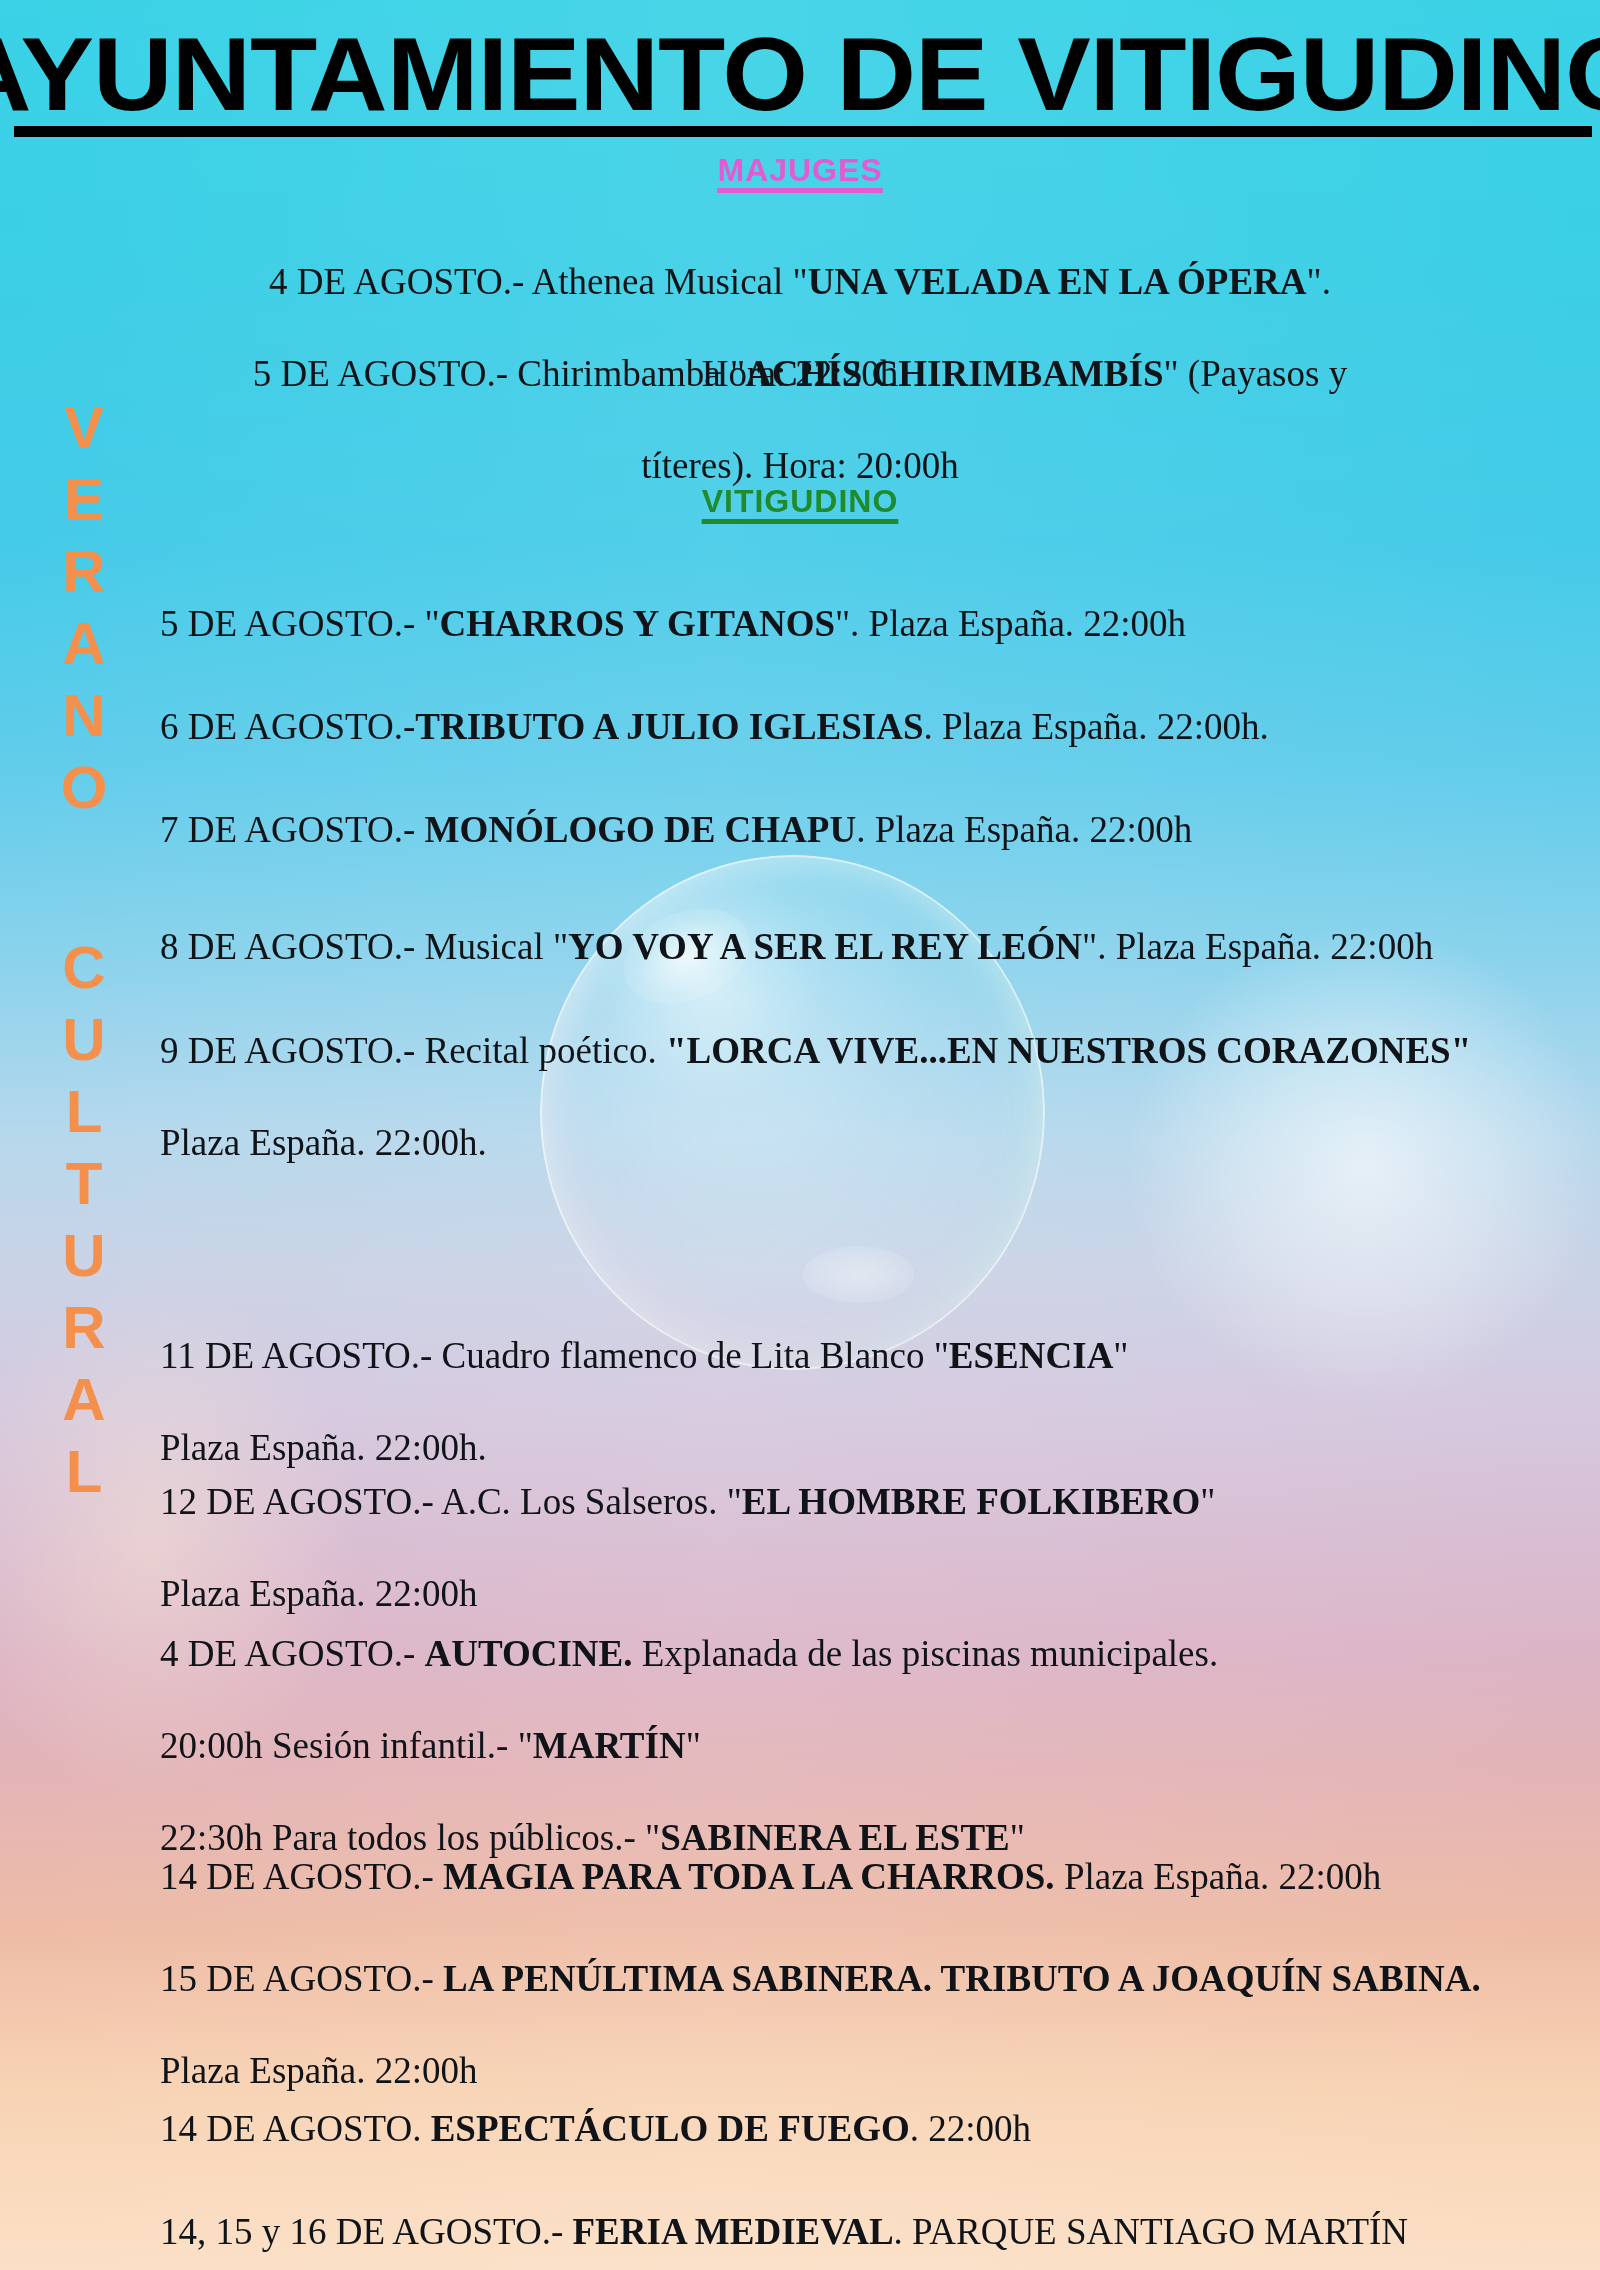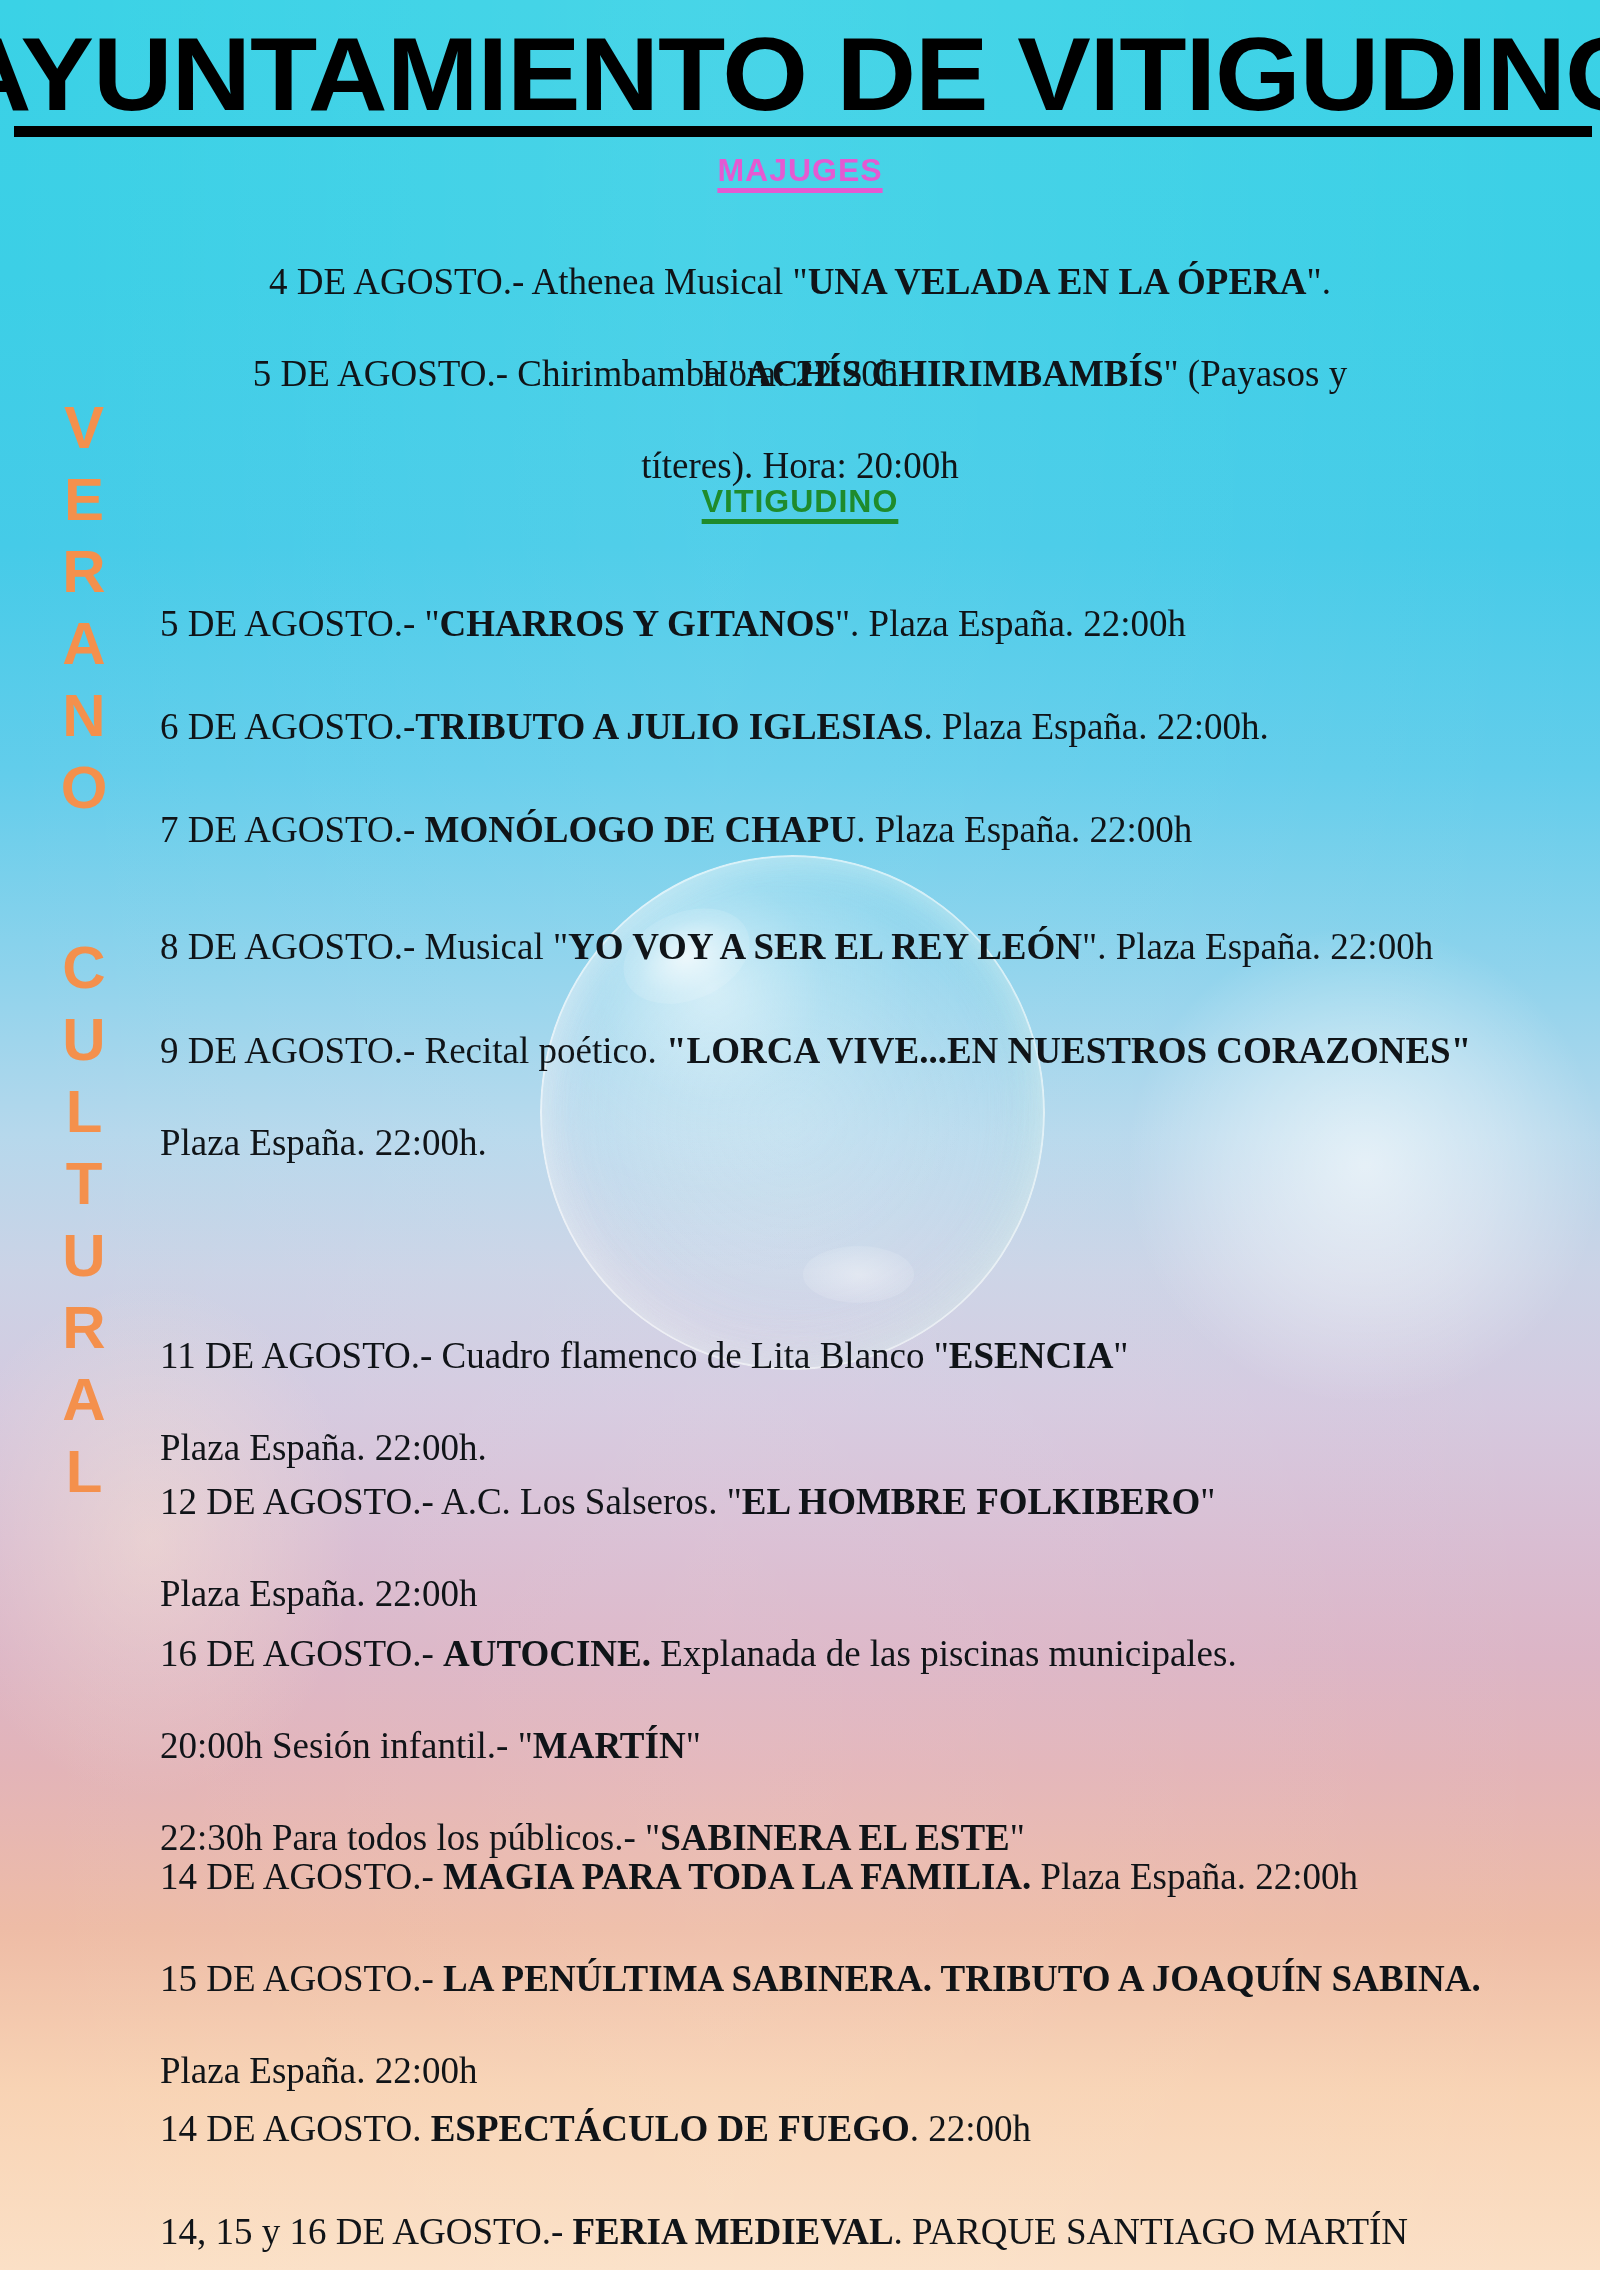--- a/index.html
+++ b/index.html
@@ -222,27 +222,27 @@
     <span>11 DE AGOSTO.- Cuadro flamenco de Lita Blanco "</span><b>ESENCIA</b><span>"</span><br>
     <span>Plaza España. 22:00h.</span>
   </div>
 
   <div class="ev left" style="top:1433px">
     <span>12 DE AGOSTO.- A.C. Los Salseros. "</span><b>EL HOMBRE FOLKIBERO</b><span>"</span><br>
     <span>Plaza España. 22:00h</span>
   </div>
 
   <div class="ev left" style="top:1585px">
-    <span>16 DE AGOSTO.- </span><b>AUTOCINE.</b><span> Explanada de las piscinas municipales.</span><br>
+    <span>4 DE AGOSTO.- </span><b>AUTOCINE.</b><span> Explanada de las piscinas municipales.</span><br>
     <span>20:00h Sesión infantil.- "</span><b>MARTÍN</b><span>"</span><br>
     <span>22:30h Para todos los públicos.- "</span><b>SABINERA EL ESTE</b><span>"</span>
   </div>
 
   <div class="ev left" style="top:1808px">
-    <span>14 DE AGOSTO.- </span><b>MAGIA PARA TODA LA FAMILIA.</b><span> Plaza España. 22:00h</span>
+    <span>14 DE AGOSTO.- </span><b>MAGIA PARA TODA LA CHARROS.</b><span> Plaza España. 22:00h</span>
   </div>
 
   <div class="ev left" style="top:1910px">
     <span>15 DE AGOSTO.- </span><b>LA PENÚLTIMA SABINERA. TRIBUTO A JOAQUÍN SABINA.</b><br>
     <span>Plaza España. 22:00h</span>
   </div>
 
   <div class="ev left" style="top:2060px">
     <span>14 DE AGOSTO. </span><b>ESPECTÁCULO DE FUEGO</b><span>. 22:00h</span>
   </div>

